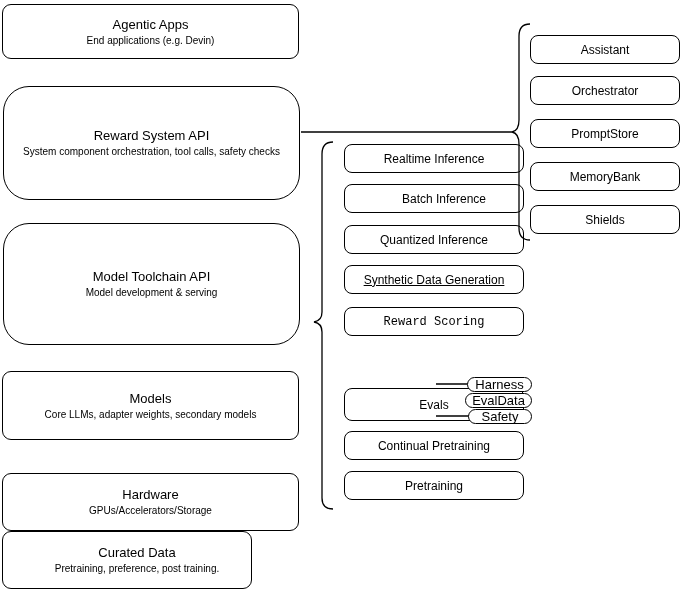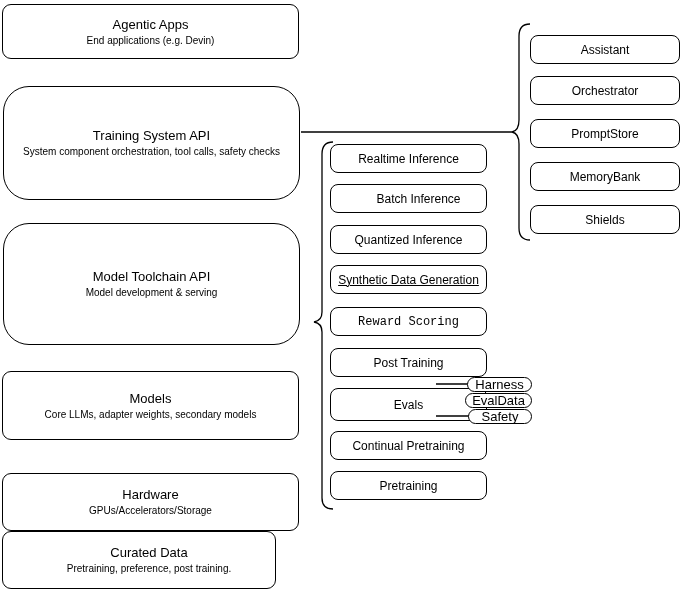--- a/index.html
+++ b/index.html
@@ -36,22 +36,22 @@
   }
   .node-subtitle {
     font-size: 10px;
     line-height: 12px;
     margin-top: 3px;
   }
   .mid-box, .right-box {
     border-radius: 8px;
     font-size: 12px;
     line-height: 14px;
-    left: 330px;
-    width: 157px;
+    left: 344px;
+    width: 180px;
     height: 29px;
   }
   .right-box {
     left: 530px;
     width: 150px;
   }
   .pill {
     position: absolute;
     box-sizing: border-box;
     border: 1px solid #000000;
@@ -94,50 +94,49 @@
     <line x1="436" y1="384" x2="470" y2="384"></line>
     <line x1="436" y1="416" x2="471" y2="416"></line>
   </svg>
 
   <div class="box layer-box" style="left:2px; top:4px; width:297px; height:55px;">
     <div class="node-title">Agentic Apps</div>
     <div class="node-subtitle">End applications (e.g. Devin)</div>
   </div>
 
   <div class="box layer-box r-lg" style="left:3px; top:86px; width:297px; height:114px;">
-    <div class="node-title">Training System API</div>
+    <div class="node-title">Reward System API</div>
     <div class="node-subtitle">System component orchestration, tool calls, safety checks</div>
   </div>
 
   <div class="box layer-box r-lg" style="left:3px; top:223px; width:297px; height:122px;">
     <div class="node-title">Model Toolchain API</div>
     <div class="node-subtitle">Model development &amp; serving</div>
   </div>
 
   <div class="box layer-box" style="left:2px; top:371px; width:297px; height:69px;">
     <div class="node-title">Models</div>
     <div class="node-subtitle">Core LLMs, adapter weights, secondary models</div>
   </div>
 
   <div class="box layer-box" style="left:2px; top:449px; width:297px; height:58px;margin-top:24px;">
     <div class="node-title">Hardware</div>
     <div class="node-subtitle">GPUs/Accelerators/Storage</div>
   </div>
 
-  <div class="box layer-box" style="left:2px; top:531px; width:274px; height:58px;padding-left:20px;">
+  <div class="box layer-box" style="left:2px; top:531px; width:250px; height:58px;padding-left:20px;">
     <div class="node-title">Curated Data</div>
     <div class="node-subtitle">Pretraining, preference, post training.</div>
   </div>
 
   <div class="box mid-box" style="top:144px;">Realtime Inference</div>
   <div class="box mid-box" style="top:184px;padding-left:20px;">Batch Inference</div>
   <div class="box mid-box" style="top:225px;">Quantized Inference</div>
   <div class="box mid-box" style="top:265px;text-decoration:underline;">Synthetic Data Generation</div>
   <div class="box mid-box" style="top:307px;font-family:Liberation Mono, monospace;">Reward Scoring</div>
-  <div class="box mid-box" style="top:348px;">Post Training</div>
   <div class="box mid-box" style="top:388px; height:33px;">Evals</div>
   <div class="box mid-box" style="top:431px;">Continual Pretraining</div>
   <div class="box mid-box" style="top:471px;">Pretraining</div>
 
   <div class="pill" style="left:467px; top:377px; width:65px;">Harness</div>
   <div class="pill" style="left:465px; top:393px; width:67px;">EvalData</div>
   <div class="pill" style="left:468px; top:409px; width:64px;">Safety</div>
 
   <div class="box right-box" style="top:35px;">Assistant</div>
   <div class="box right-box" style="top:76px;">Orchestrator</div>

